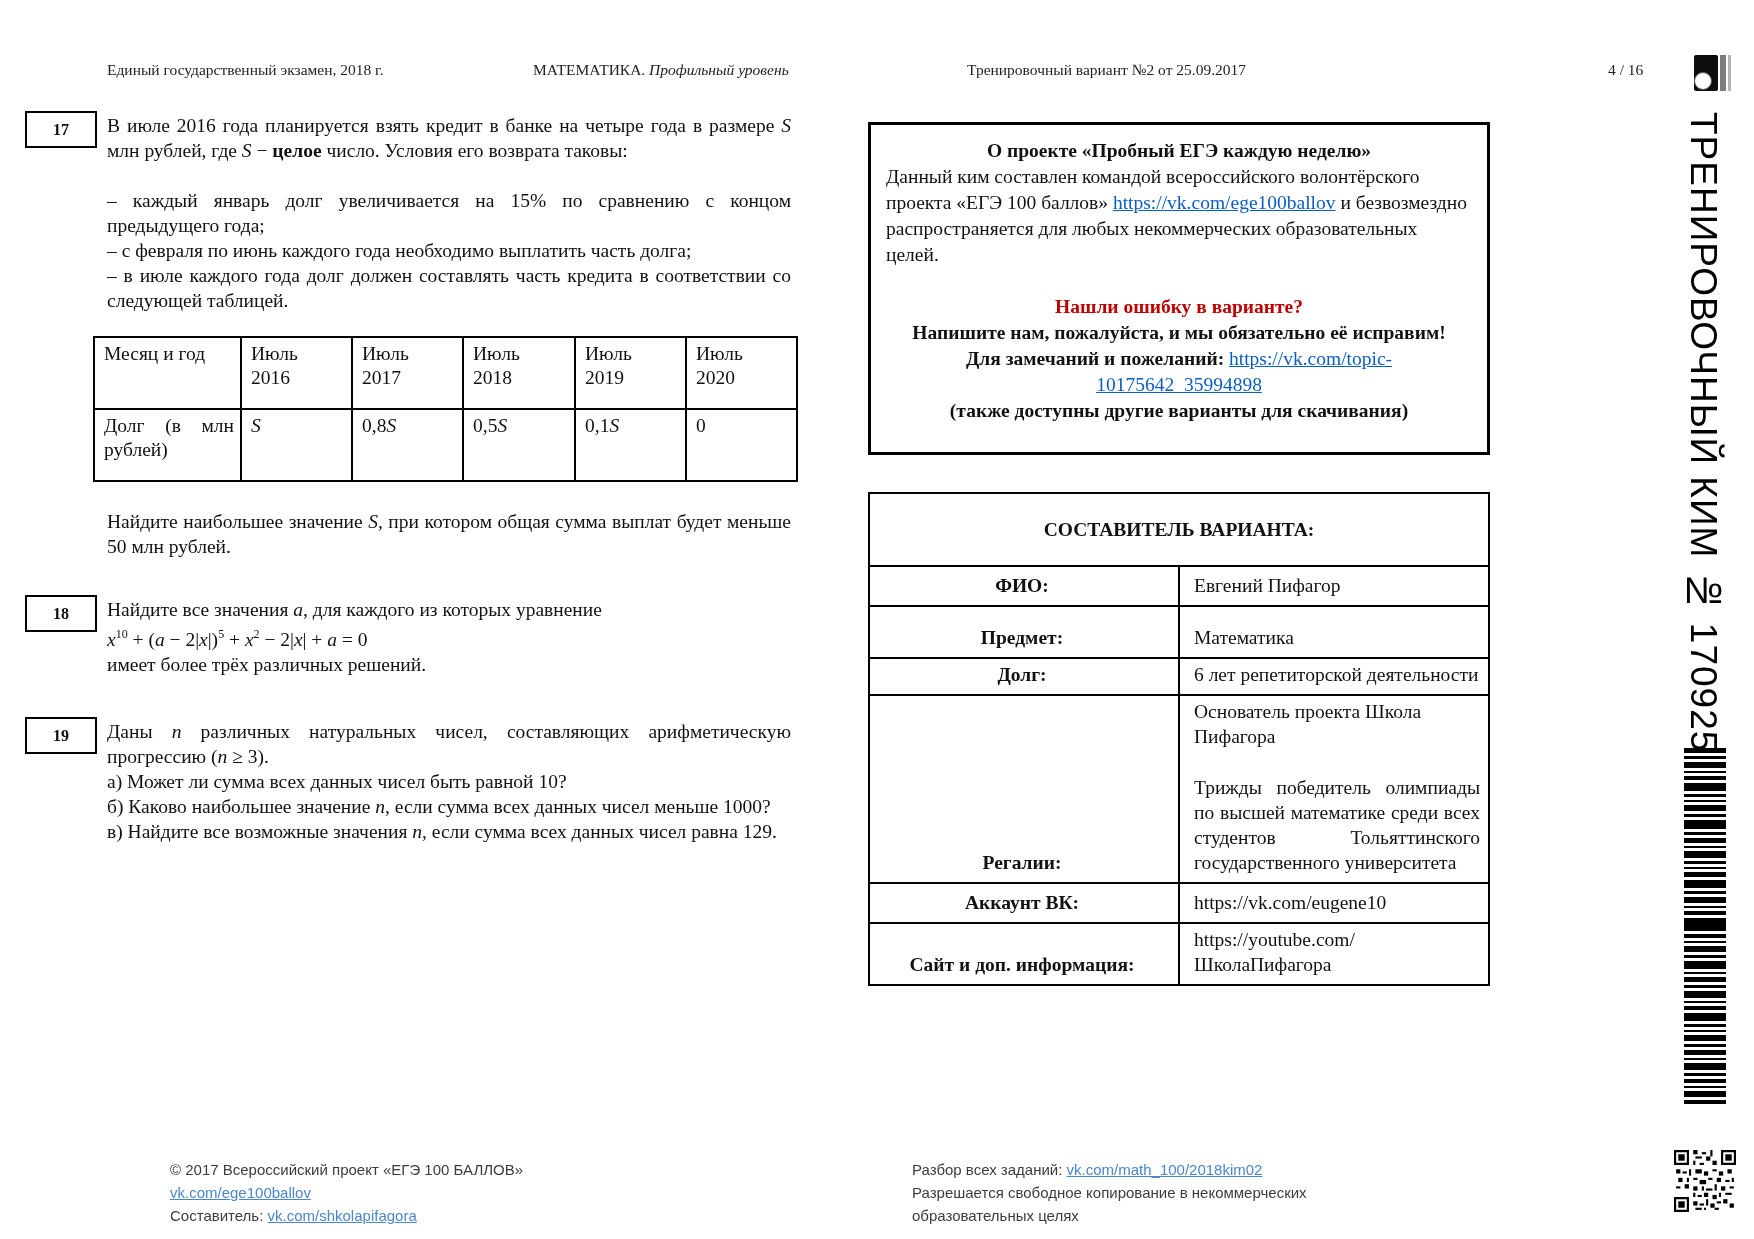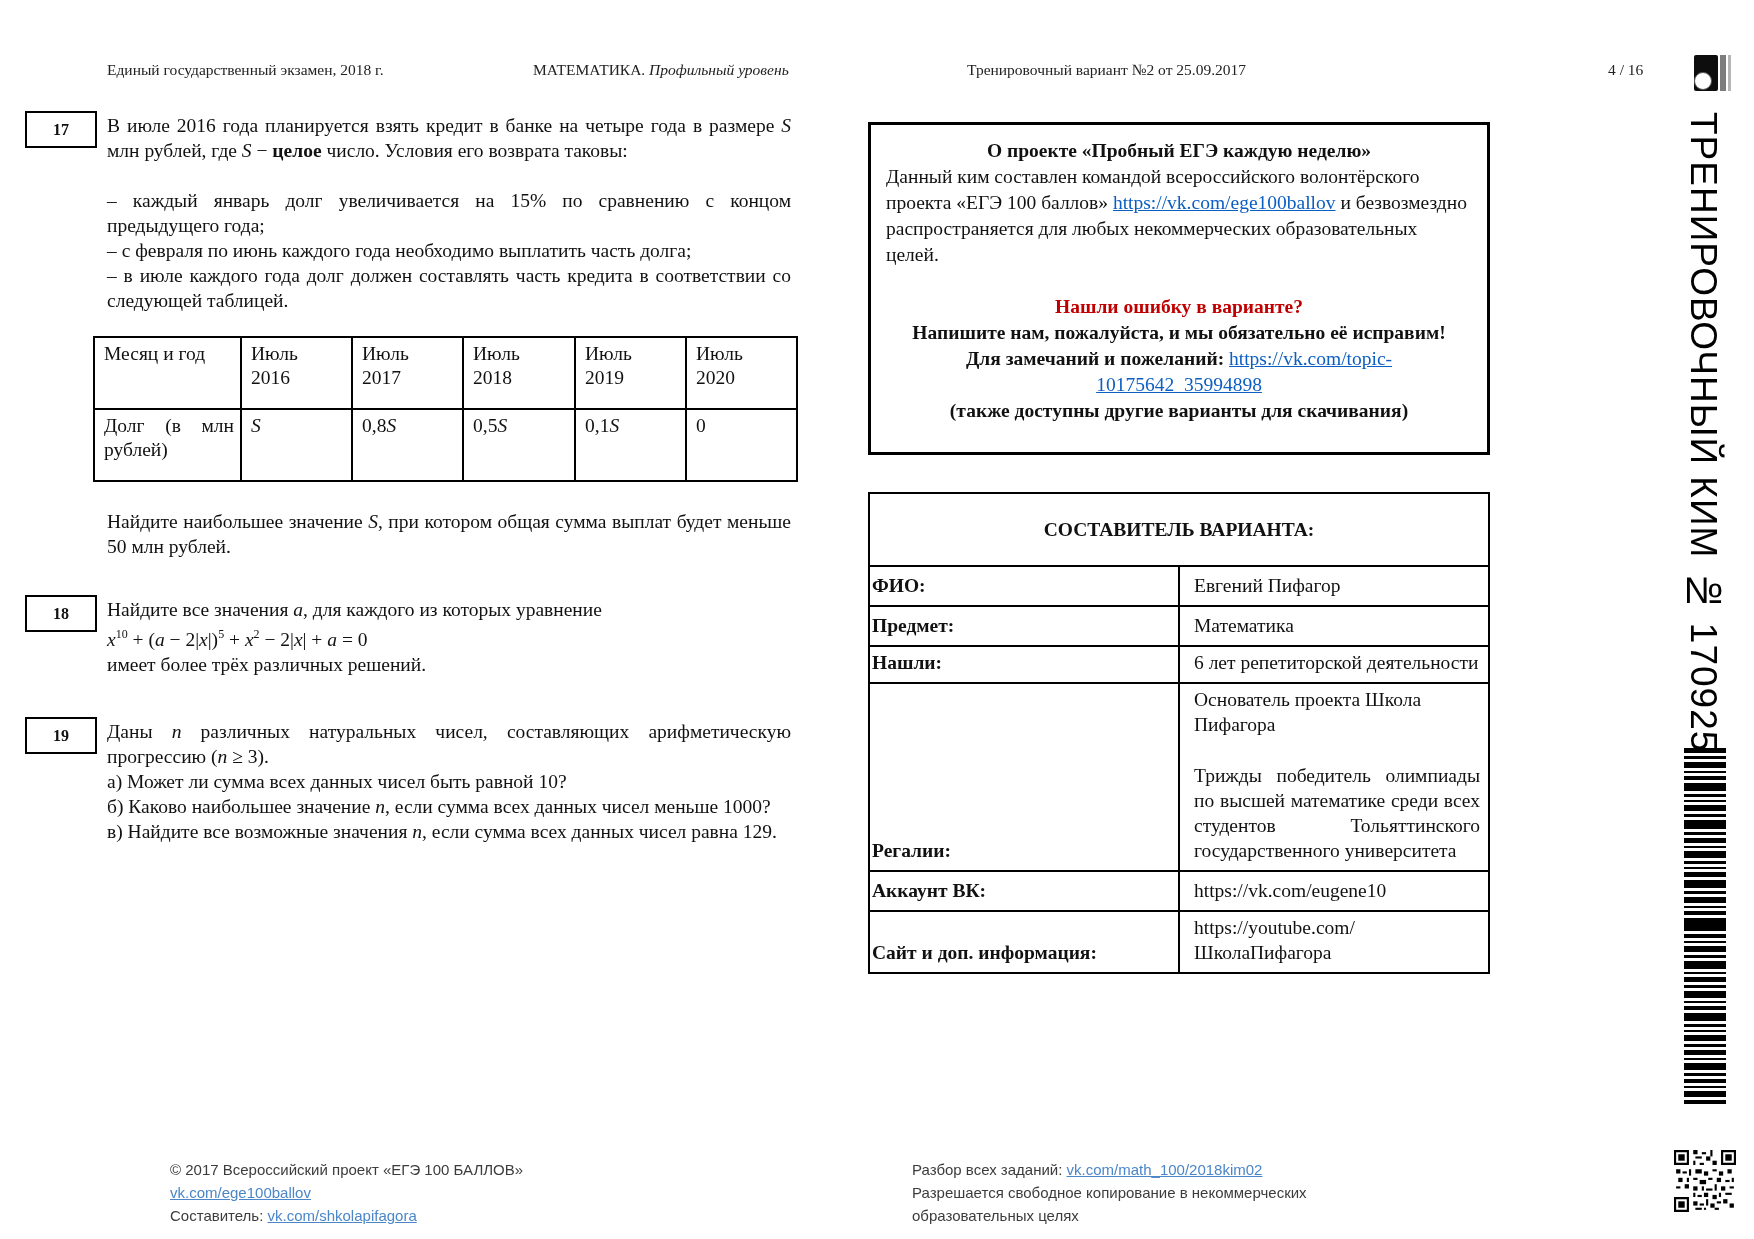--- a/index.html
+++ b/index.html
@@ -40,26 +40,26 @@
   .col-right{position:absolute;left:868px;top:122px;width:622px;font-size:19.5px;line-height:26px;}
   .infobox{border:3px solid #000;padding:13px 15px 28px;text-align:center;}
   .ib-title{font-weight:bold;}
   .ib-body{text-align:left;}
   .ib-red{color:var(--err);font-weight:bold;margin-top:26px;}
   .ib-bold{font-weight:bold;}
 
   .composer{margin-top:37px;width:622px;border-collapse:collapse;table-layout:fixed;}
   .composer td{border:2.5px solid #000;font-size:19.5px;line-height:25px;vertical-align:bottom;}
   .c-title{height:73px;text-align:center;font-weight:bold;vertical-align:middle !important;}
-  .c-label{width:130px;text-align:left;font-weight:bold;padding:3px 6px 7px 2px;}
+  .c-label{width:130px;text-align:center;font-weight:bold;padding:3px 6px 7px 2px;}
   .c-value{padding:3px 8px 7px 14px;}
   .c-multi{vertical-align:top !important;}
   .c-multi .sp{height:26px;}
   .c-multi .just{text-align:justify;}
-  .r-fio td{height:40px;} .r-pred td{height:40px;} .r-staz td{height:37px;}
+  .r-fio td{height:40px;} .r-pred td{height:52px;} .r-staz td{height:37px;}
   .r-vk td{height:40px;} .r-site td{height:50px;}
 
   
   .kim-vert{position:absolute;left:1682px;top:112px;height:650px;writing-mode:vertical-rl;
             text-orientation:mixed;font-family:"Liberation Sans",sans-serif;font-size:37px;
             letter-spacing:1px;white-space:nowrap;color:#000;}
   .barcode{position:absolute;left:1684px;top:748px;}
   .qr{position:absolute;left:1672px;top:1150px;}
   .corner-icon{position:absolute;left:1694px;top:54px;}
 
@@ -160,21 +160,21 @@
       </tr>
       <tr class="r-fio">
         <td class="c-label">ФИО:</td>
         <td class="c-value">Евгений Пифагор</td>
       </tr>
       <tr class="r-pred">
         <td class="c-label">Предмет:</td>
         <td class="c-value">Математика</td>
       </tr>
       <tr class="r-staz">
-        <td class="c-label">Нашли:</td>
+        <td class="c-label">Долг:</td>
         <td class="c-value">6 лет репетиторской деятельности</td>
       </tr>
       <tr>
         <td class="c-label">Регалии:</td>
         <td class="c-value c-multi">
           <div>Основатель проекта Школа Пифагора</div>
           <div class="sp"></div>
           <div class="just">Трижды победитель олимпиады по высшей математике среди всех студентов Тольяттинского государственного университета</div>
         </td>
       </tr>

